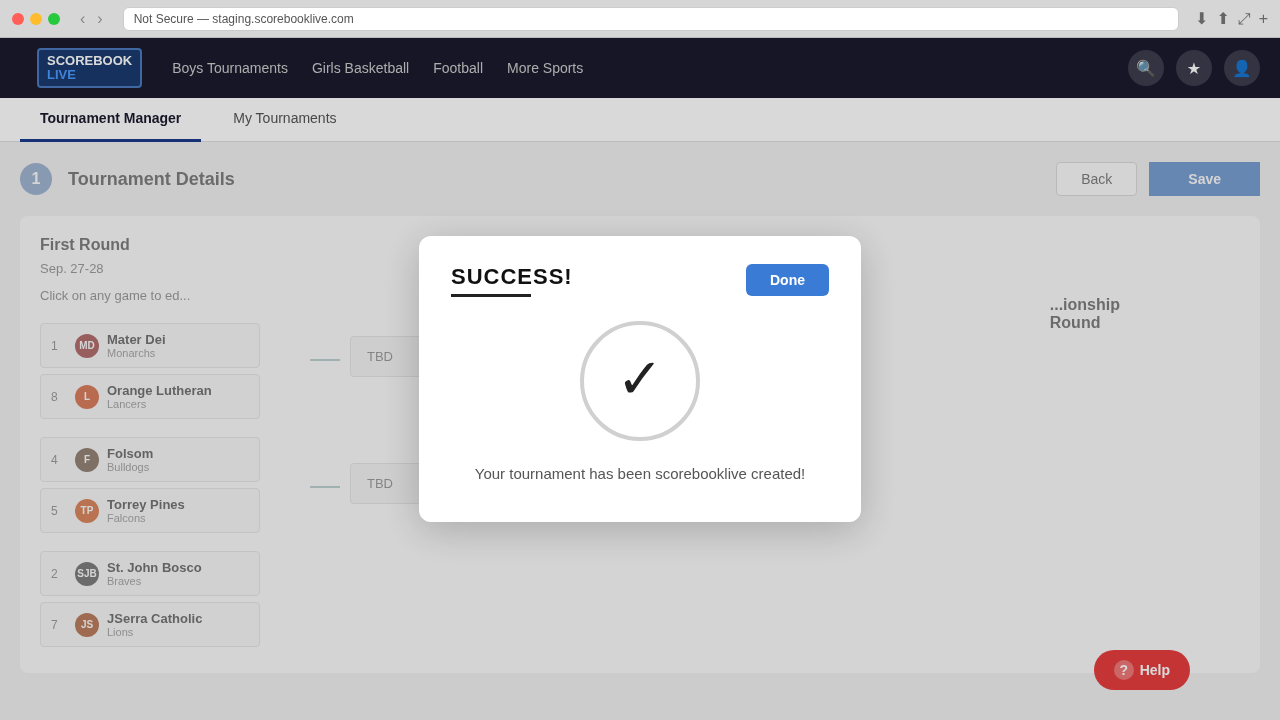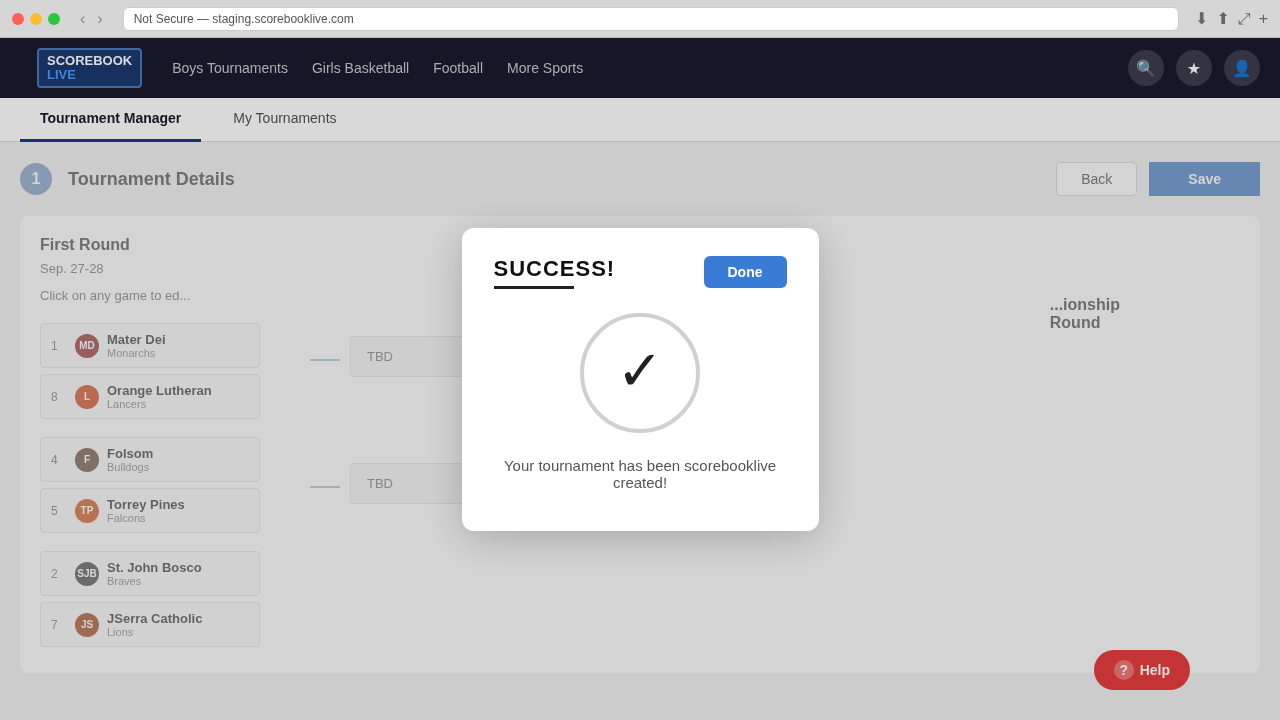--- a/index.html
+++ b/index.html
@@ -341,21 +341,21 @@
       height: 100%;
       background: rgba(0,0,0,0.15);
       display: flex;
       align-items: center;
       justify-content: center;
       z-index: 100;
     }
     .modal {
       background: white;
       border-radius: 12px;
-      width: 357px;
+      width: 442px;
       padding: 28px 32px 40px;
       box-shadow: 0 8px 40px rgba(0,0,0,0.2);
       position: relative;
     }
     .modal-header {
       display: flex;
       align-items: flex-start;
       justify-content: space-between;
       margin-bottom: 24px;
     }

